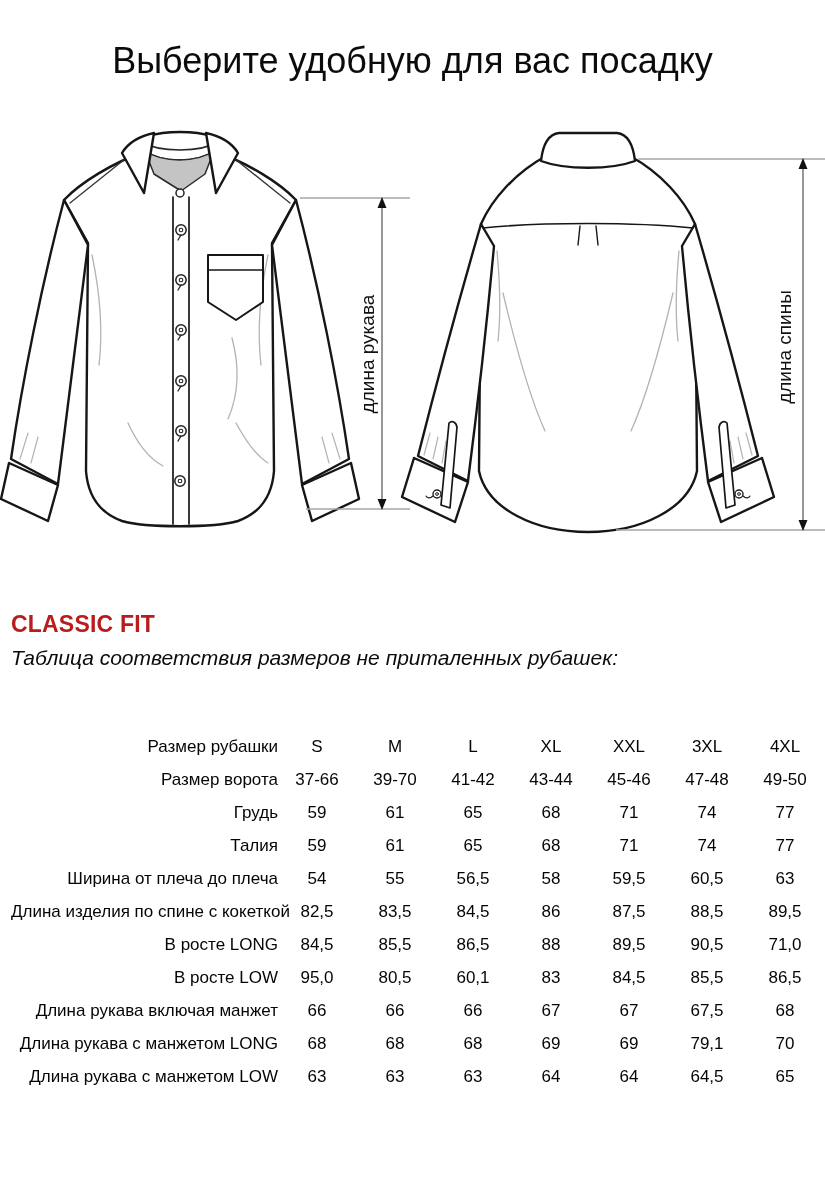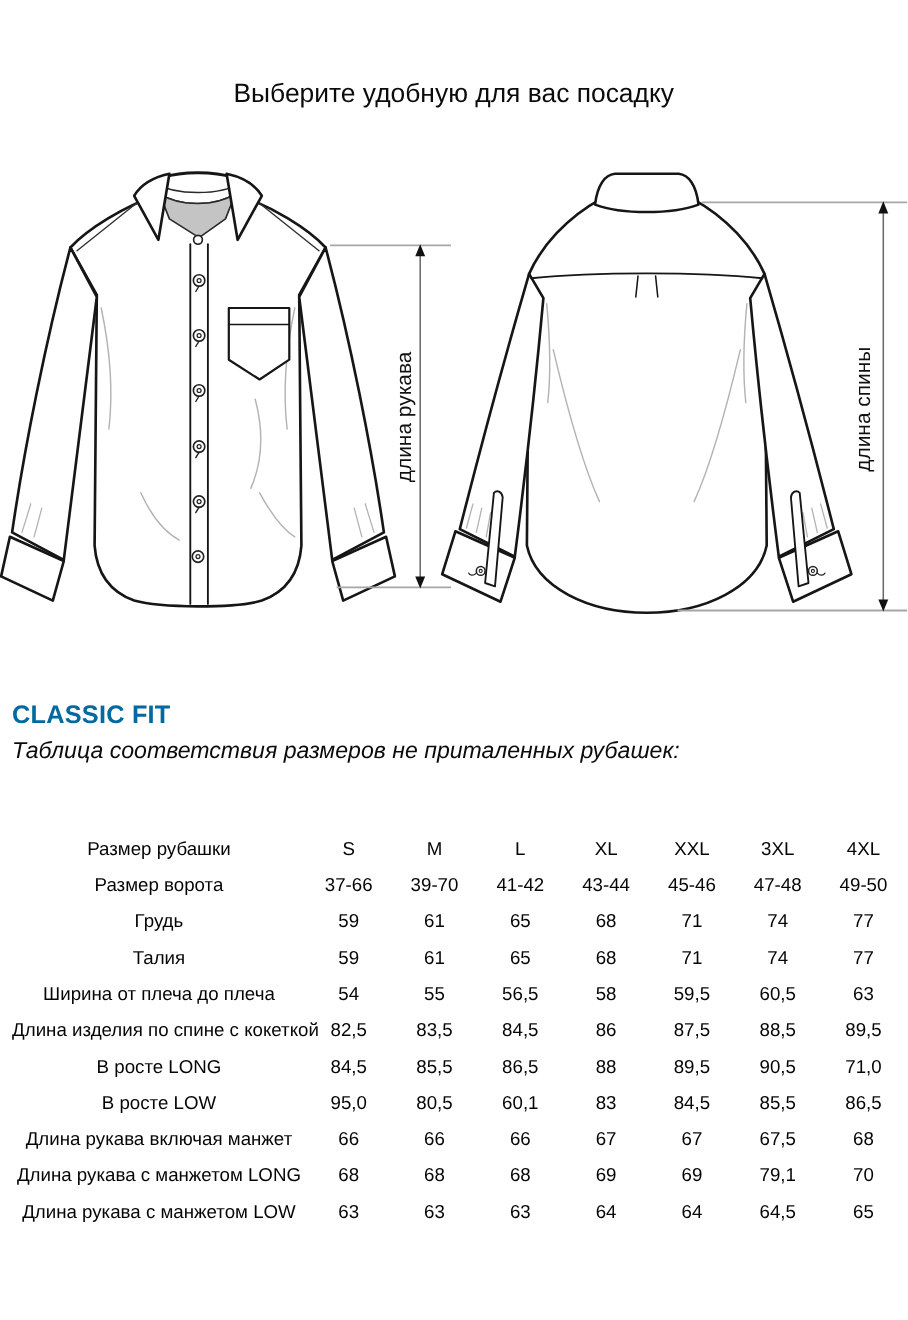--- a/index.html
+++ b/index.html
@@ -7,43 +7,43 @@
     padding: 0;
     background: #ffffff;
     width: 825px;
     height: 1200px;
     overflow: hidden;
     font-family: "Liberation Sans", sans-serif;
     color: #000;
   }
   .page { width: 825px; height: 1200px; position: relative; }
   .title {
-    margin: 14px;
-    padding-top: 54px;
-    font-size: 24px;
+    margin: 0;
+    padding-top: 43px;
+    font-size: 36px;
     font-weight: 400;
     text-align: center;
     line-height: 36px;
     letter-spacing: 0;
     color: #0b0b0b;
   }
   .diagrams {
     width: 825px;
     height: 452px;
     margin-top: 49px;
   }
   .diagrams svg { display: block; }
   .diagrams text { font-family: "Liberation Sans", sans-serif; }
   .fit-heading {
     margin: 30px 0 0 11px;
     font-size: 23px;
     font-weight: 700;
     line-height: 28px;
     letter-spacing: 0.2px;
-    color: #0369a1;
+    color: #b91c1c;
   }
   .subtitle {
     margin: 7px 0 0 11px;
     font-size: 21px;
     font-weight: 400;
     line-height: 26px;
     color: #0b0b0b;
     font-style: italic;
   }
   table.size-table {
@@ -54,21 +54,21 @@
     font-size: 17px;
   }
   table.size-table td {
     height: 33px;
     padding: 0;
     vertical-align: middle;
     color: #050505;
   }
   td.row-label {
     width: 267px;
-    text-align: center;
+    text-align: right;
     white-space: nowrap;
   }
   td.cell {
     width: 78px;
     text-align: center;
   }
 </style>
 </head>
 <body>
 

